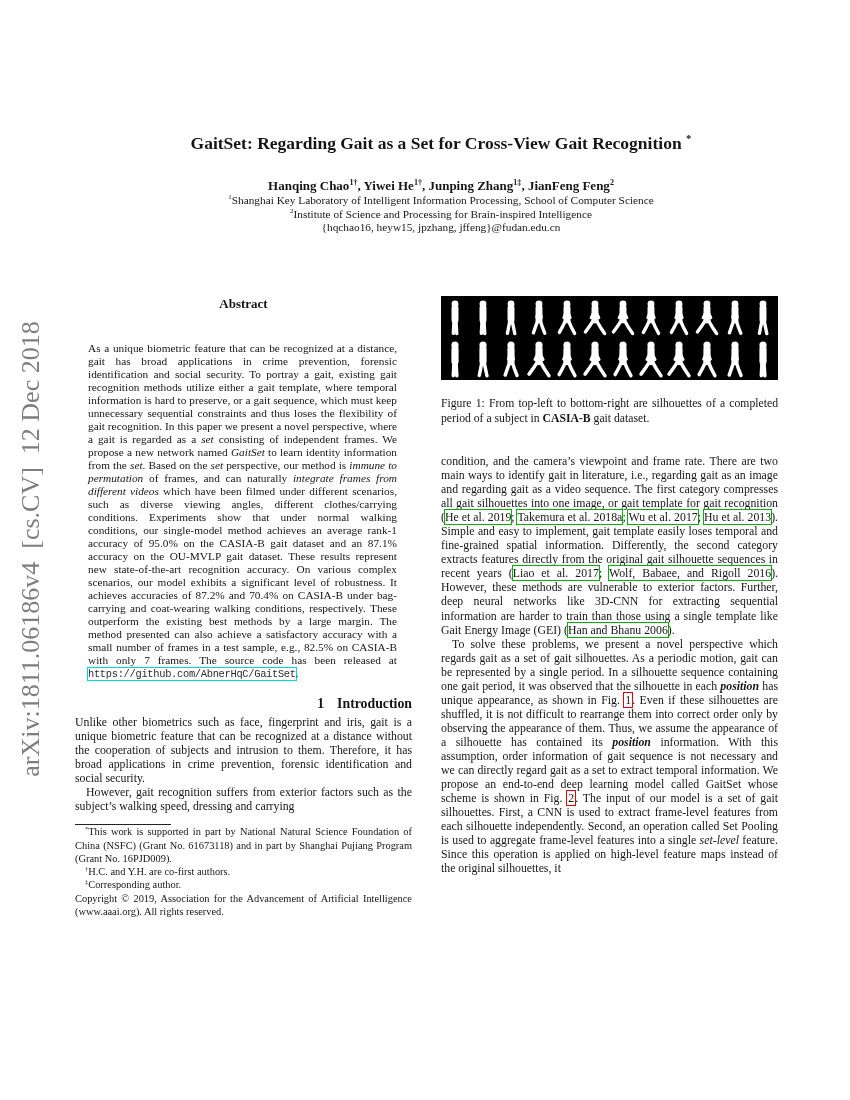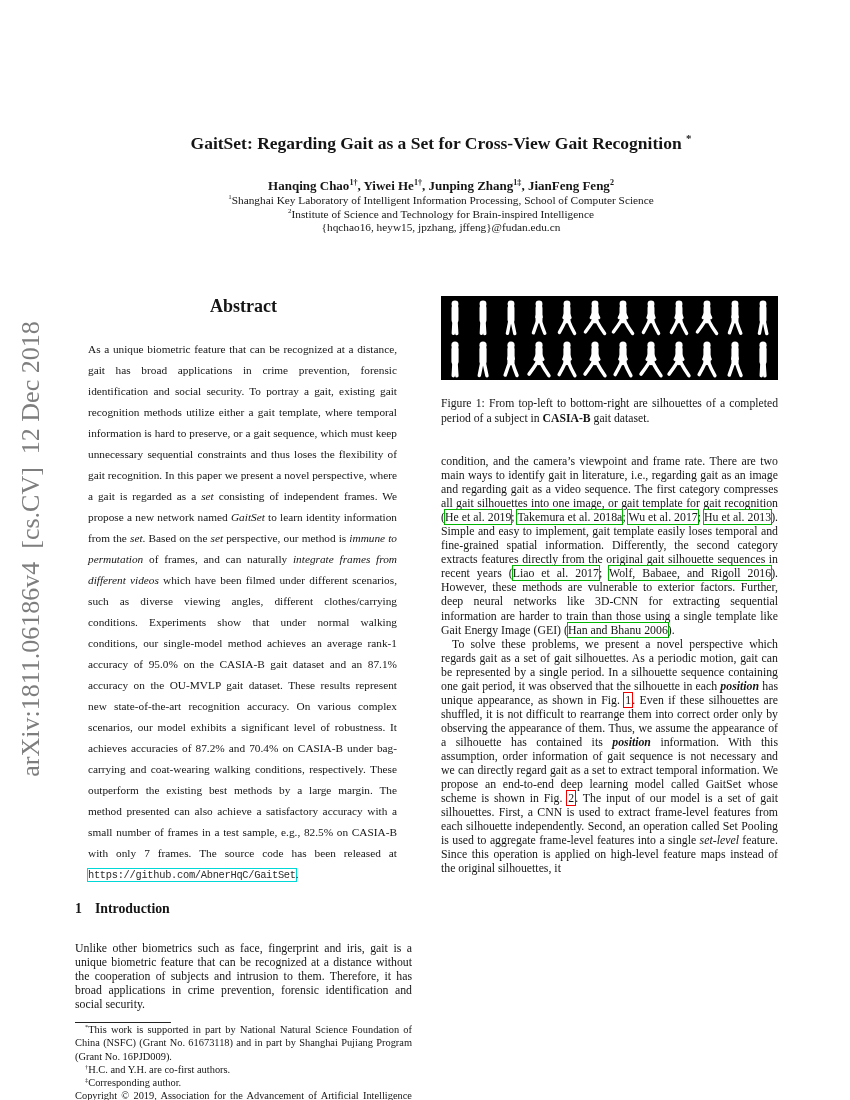--- a/index.html
+++ b/index.html
@@ -21,26 +21,26 @@
   
   .header { position:absolute; top:133px; left:16px; width:100%; text-align:center; }
   .title  { font-size:17.5px; line-height:20px; font-weight:bold; }
   .authors{ margin-top:25px; font-size:13px; font-weight:bold; }
   .affil  { font-size:11.3px; line-height:13.6px; }
   .affil:first-of-type { margin-top:4px; }
   
   .col { position:absolute; top:296px; width:337px; }
   .col-left  { left:75px; }
   .col-right { left:441px; }
-  .abstract-heading { font-size:18px; font-weight:bold; text-align:center; }
+  .abstract-heading { font-size:13px; font-weight:bold; text-align:center; }
   .abstract-body {
-    margin-top:22px; padding:0 15px 0 13px;
-    font-size:11.3px; line-height:21px; text-align:justify;
+    margin-top:30px; padding:0 15px 0 13px;
+    font-size:11.3px; line-height:13px; text-align:justify;
   }
-  .section-heading { margin-top:15px; margin-bottom:24px; text-align:left; font-size:13.8px; font-weight:bold; }
+  .section-heading { margin-top:15px; margin-bottom:3px; text-align:right; font-size:13.8px; font-weight:bold; }
   .section-number  { display:inline-block; margin-right:13px; }
   .body-par { font-size:11.8px; line-height:14.05px; text-align:justify;font-family:Liberation Serif, serif; }
   .indent   { text-indent:11px; }
   .footnote-rule { margin-top:11px; width:96px; border-top:1.2px solid #222; }
   .footnote { font-size:10.4px; line-height:13.25px; text-align:justify; }
   .footnote:first-of-type { margin-top:4px; }
   .footnote.indent { text-indent:10px; }
   
   figure { margin:0 0 28px 0; }
   .fig-image { width:337px; height:84px; background:var(--figure-background,#000); line-height:0; }
@@ -62,31 +62,32 @@
 <body>
 
 <div class="page">
 
   <div class="arxiv-label">arXiv:1811.06186v4  [cs.CV]  12 Dec 2018</div>
 
   <header class="header">
     <h1 class="title"><span>GaitSet: Regarding Gait as a Set for Cross-View Gait Recognition </span><span class="seg-sup">*</span></h1>
     <div class="authors"><span>Hanqing Chao</span><span class="seg-sup">1†</span><span>, </span><span>Yiwei He</span><span class="seg-sup">1†</span><span>, </span><span>Junping Zhang</span><span class="seg-sup">1‡</span><span>, </span><span>JianFeng Feng</span><span class="seg-sup">2</span></div>
     <div class="affil"><span class="seg-sup">1</span><span>Shanghai Key Laboratory of Intelligent Information Processing, School of Computer Science</span></div>
-    <div class="affil"><span class="seg-sup">2</span><span>Institute of Science and Technology for Brain-inspired Intelligence</span></div>
+    <div class="affil"><span class="seg-sup">2</span><span>Institute of Science and Processing for Brain-inspired Intelligence</span></div>
     <div class="affil"><span>{hqchao16, heyw15, jpzhang, jffeng}@fudan.edu.cn</span></div>
   </header>
 
   <section class="col col-left">
     <h2 class="abstract-heading">Abstract</h2>
     <p class="abstract-body"><span>As a unique biometric feature that can be recognized at a distance, gait has broad applications in crime prevention, forensic identification and social security. To portray a gait, existing gait recognition methods utilize either a gait template, where temporal information is hard to preserve, or a gait sequence, which must keep unnecessary sequential constraints and thus loses the flexibility of gait recognition. In this paper we present a novel perspective, where a gait is regarded as a </span><span class="seg-i">set</span><span> consisting of independent frames. We propose a new network named </span><span class="seg-i">GaitSet</span><span> to learn identity information from the </span><span class="seg-i">set</span><span>. Based on the </span><span class="seg-i">set</span><span> perspective, our method is </span><span class="seg-i">immune to permutation</span><span> of frames, and can naturally </span><span class="seg-i">integrate frames from different videos</span><span> which have been filmed under different scenarios, such as diverse viewing angles, different clothes/carrying conditions. Experiments show that under normal walking conditions, our single-model method achieves an average rank-1 accuracy of 95.0% on the CASIA-B gait dataset and an 87.1% accuracy on the OU-MVLP gait dataset. These results represent new state-of-the-art recognition accuracy. On various complex scenarios, our model exhibits a significant level of robustness. It achieves accuracies of 87.2% and 70.4% on CASIA-B under bag-carrying and coat-wearing walking conditions, respectively. These outperform the existing best methods by a large margin. The method presented can also achieve a satisfactory accuracy with a small number of frames in a test sample, e.g., 82.5% on CASIA-B with only 7 frames. The source code has been released at </span><span class="seg-url">https://github.com/AbnerHqC/GaitSet</span><span>.</span></p>
 
     <h2 class="section-heading"><span class="section-number">1</span><span>Introduction</span></h2>
 
     <p class="body-par"><span>Unlike other biometrics such as face, fingerprint and iris, gait is a unique biometric feature that can be recognized at a distance without the cooperation of subjects and intrusion to them. Therefore, it has broad applications in crime prevention, forensic identification and social security.</span></p>
+    <p class="body-par indent"><span>However, gait recognition suffers from exterior factors such as the subject’s walking speed, dressing and carrying</span></p>
 
     <div class="footnote-rule"></div>
     <p class="footnote indent"><span class="seg-sup">*</span><span>This work is supported in part by National Natural Science Foundation of China (NSFC) (Grant No. 61673118) and in part by Shanghai Pujiang Program (Grant No. 16PJD009).</span></p>
     <p class="footnote indent"><span class="seg-sup">†</span><span>H.C. and Y.H. are co-first authors.</span></p>
     <p class="footnote indent"><span class="seg-sup">‡</span><span>Corresponding author.</span></p>
     <p class="footnote"><span>Copyright © 2019, Association for the Advancement of Artificial Intelligence (www.aaai.org). All rights reserved.</span></p>
   </section>
 
   <section class="col col-right">
     <figure>

